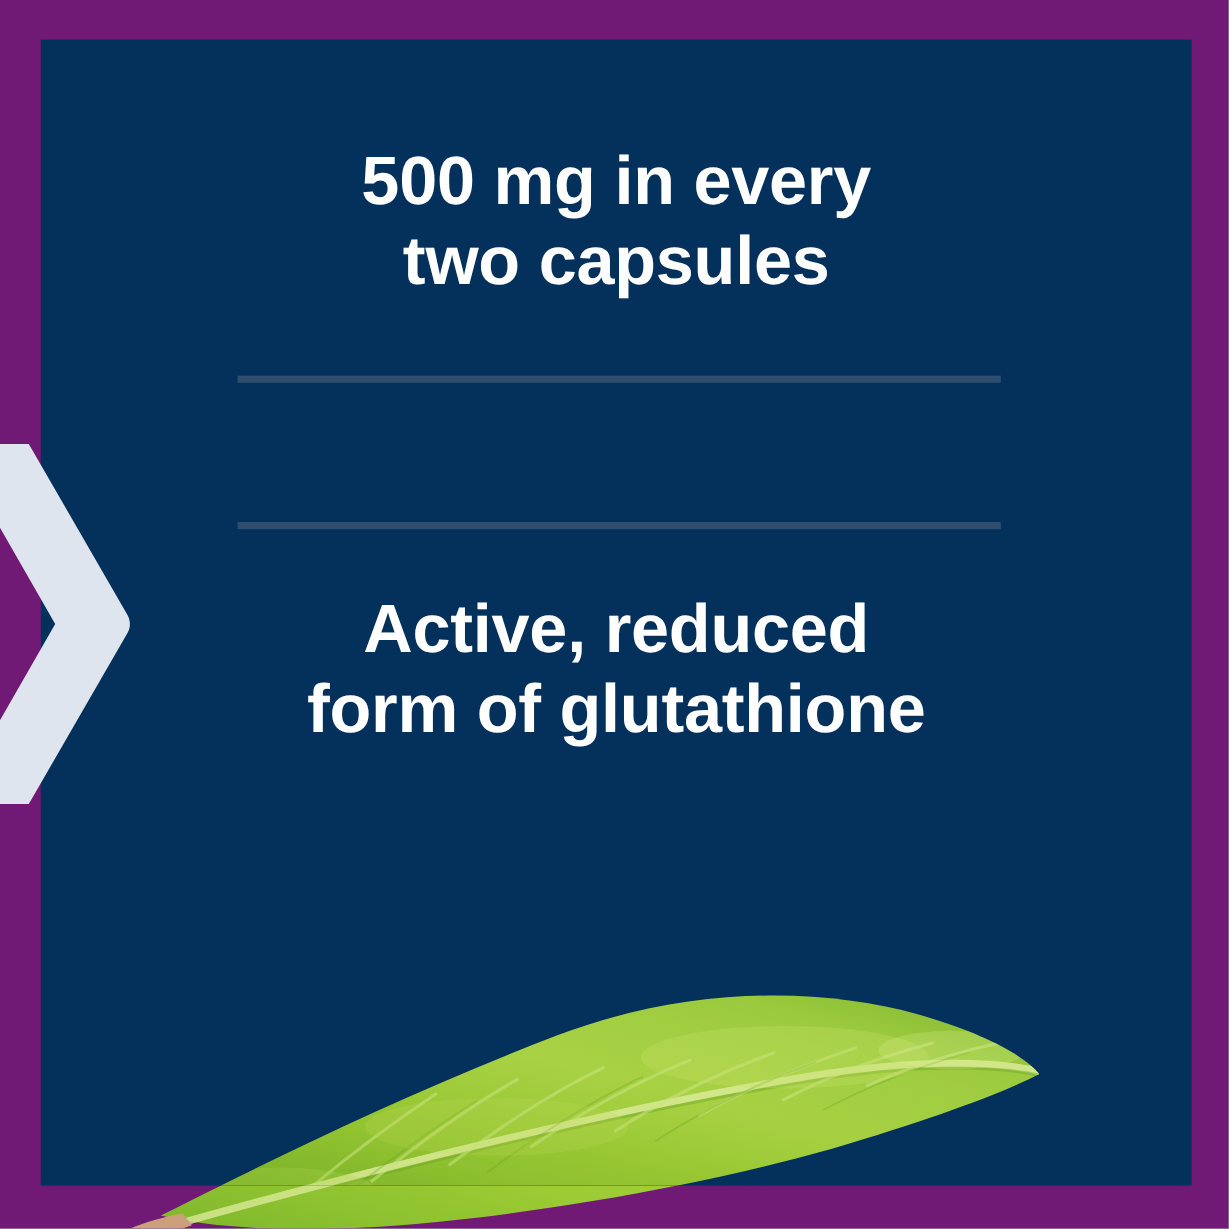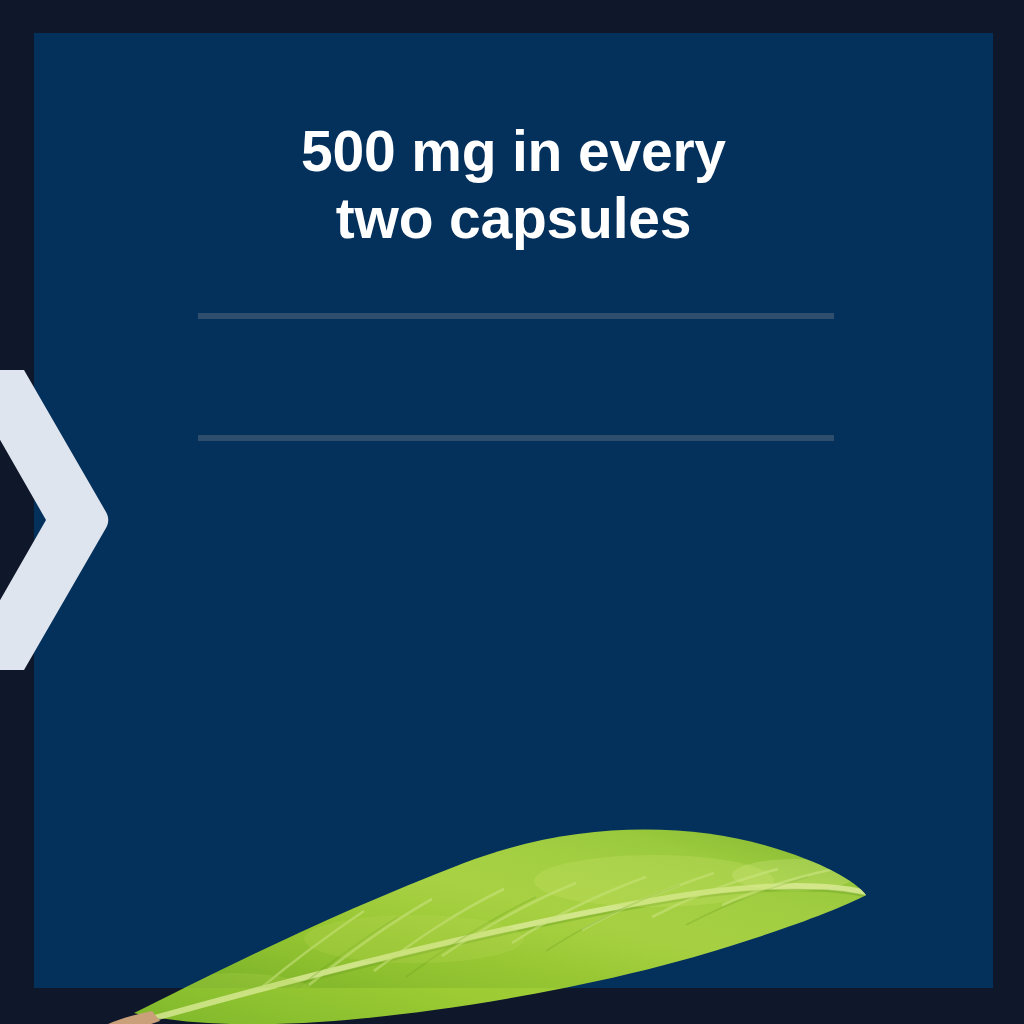--- a/index.html
+++ b/index.html
@@ -10,21 +10,21 @@
     width: 1024px;
     height: 1024px;
     overflow: hidden;
     font-family: "Liberation Sans", sans-serif;
   }
 
   #infographic {
     position: relative;
     width: 1024px;
     height: 1024px;
-    background: #0f172a;
+    background: #701a75;
   }
 
   
   #panel {
     position: absolute;
     left: 34px;
     top: 33px;
     width: 959px;
     height: 955px;
     background: #04305c;
@@ -188,20 +188,22 @@
 
       <div class="divider" id="divider-1"></div>
 
       <div id="spacer-1"></div>
 
 
       <div class="divider" id="divider-2"></div>
 
       <div id="spacer-2"></div>
 
+      <div class="feature-text" id="feature-3">Active, reduced
+form of glutathione</div>
     </div>
   </div>
 
   <div id="leaf-spill">
     <svg width="959" height="991" viewBox="0 0 959 991" xmlns="http://www.w3.org/2000/svg">
       <defs>
         <linearGradient id="leafGrad2" x1="0" y1="1" x2="1" y2="0">
           <stop offset="0%" stop-color="#7fb82c"></stop>
           <stop offset="30%" stop-color="#9ccb33"></stop>
           <stop offset="62%" stop-color="#a8d23a"></stop>

